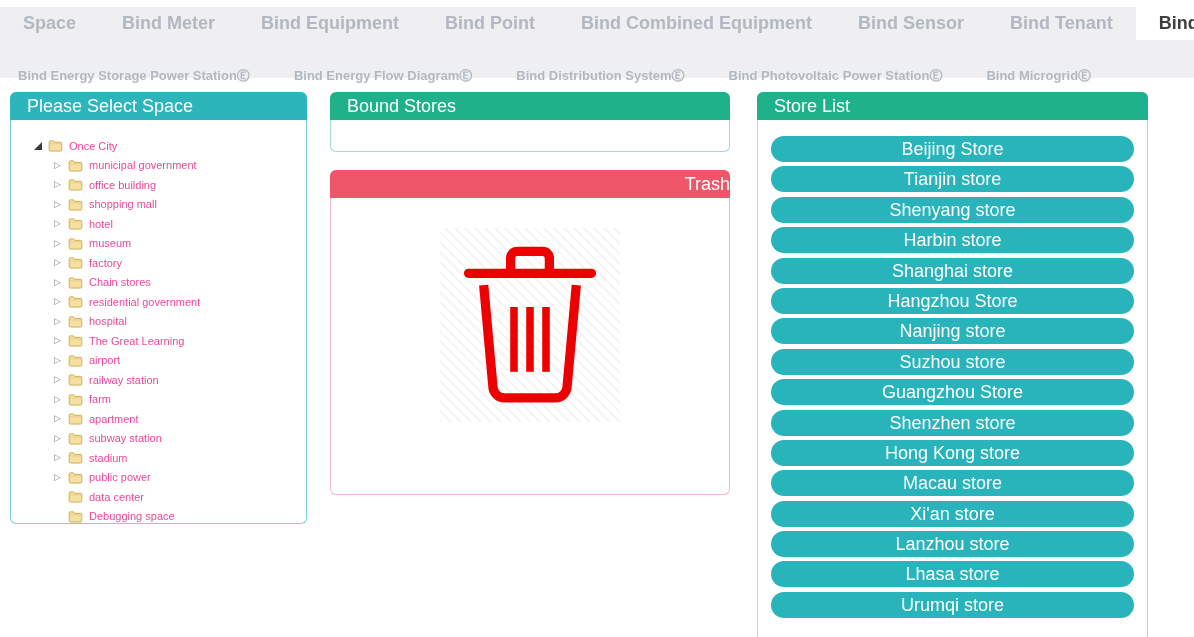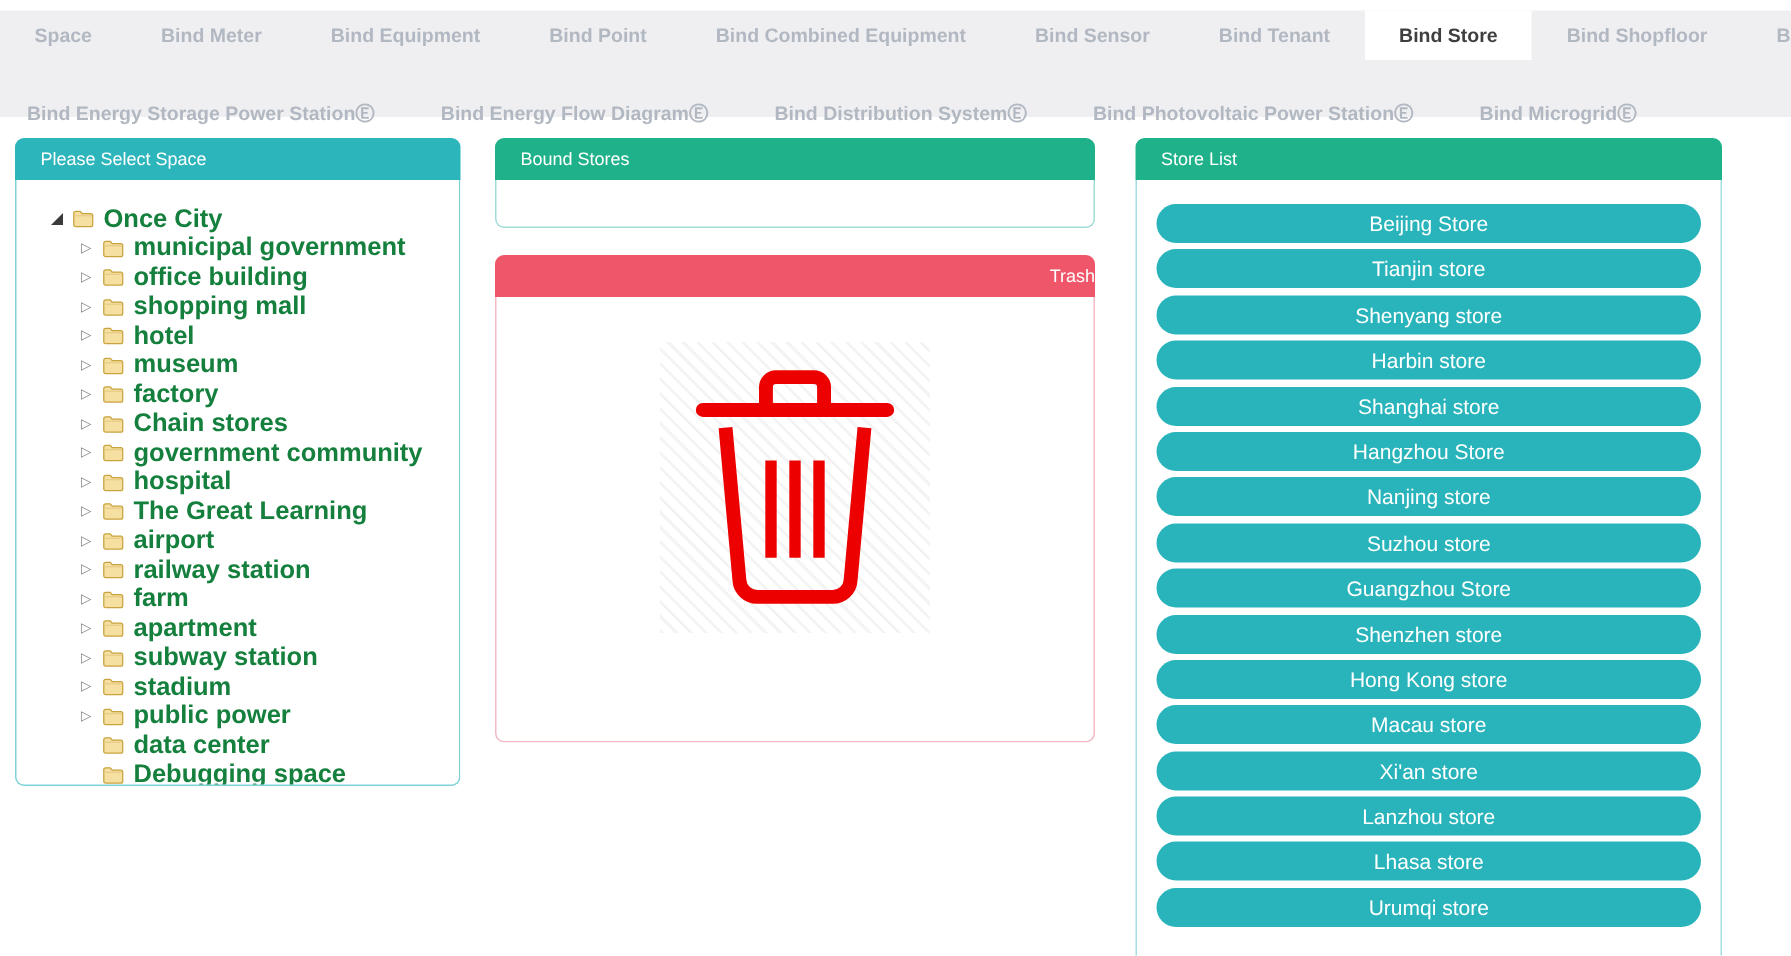--- a/index.html
+++ b/index.html
@@ -6,51 +6,51 @@
   body{
     width:1194px;height:637px;overflow:hidden;position:relative;
     background:#ffffff;font-family:"Liberation Sans",sans-serif;
     -webkit-font-smoothing:antialiased;
   }
   
   .nav{position:absolute;top:7px;left:0;width:1194px;height:71px;background:#efeff1;}
   .nav-row1{display:flex;height:33px;align-items:stretch;}
   .nav-row1 .tab{
     display:flex;align-items:center;padding:0 23px;
-    font-size:13px;font-weight:700;color:#b2b8c2;white-space:nowrap;cursor:pointer;
+    font-size:18px;font-weight:700;color:#b2b8c2;white-space:nowrap;cursor:pointer;
   }
   .nav-row1 .tab.active{background:#ffffff;color:#3f3f3f;text-align:right;}
   .nav-row2{display:flex;height:38px;align-items:center;padding-left:18px;}
   .nav-row2 .tab{
     padding:0 22px;font-size:13px;font-weight:700;color:#b2b8c2;white-space:nowrap;cursor:pointer;margin-top:34px;
   }
   .nav-row2 .tab:first-child{padding-left:0;}
   
   .panel-header{
     height:28px;line-height:28px;border-radius:6px 6px 0 0;
-    color:#ffffff;font-size:12px;font-weight:500;padding-left:17px;
+    color:#ffffff;font-size:18px;font-weight:500;padding-left:17px;
   }
   .hdr-teal{background:#2db5bc;}
   .hdr-green{background:#1fb28a;}
   .hdr-red{background:#f0566a;text-align:right;}
   
   .space-panel{position:absolute;left:10px;top:92px;width:297px;}
   .space-body{
     box-sizing:border-box;height:404px;background:#fff;
     border:1px solid #7ed2d8;border-top:none;border-radius:0 0 6px 6px;
     padding-top:16px;overflow:hidden;
   }
   .tree-row{display:flex;align-items:center;height:19.5px;cursor:pointer;}
   .tree-row.root{padding-left:23px;}
   .tree-row.child{padding-left:43px;}
   .arrow-box{width:14px;display:flex;align-items:center;justify-content:flex-start;flex:0 0 14px;}
   .tri-open{width:0;height:0;border:4px solid transparent;border-right-color:#3a3a3a;border-bottom-color:#3a3a3a;}
   .tri-closed{font-size:9px;color:#8a8a8a;line-height:1;}
   .folder{width:15px;height:13px;flex:0 0 15px;margin-right:6px;}
-  .tree-label{font-size:17px;color:#15803d;white-space:nowrap;font-weight:bold;}
+  .tree-label{font-size:11px;color:#ec4899;white-space:nowrap;}
   
   .bound-panel{position:absolute;left:330px;top:92px;width:400px;border-radius:12px;}
   .bound-body{
     box-sizing:border-box;height:32px;background:#fff;
     border:1px solid #9fdcd8;border-top:none;border-radius:0 0 6px 6px;
   }
   .trash-panel{position:absolute;left:330px;top:170px;width:400px;}
   .trash-body{
     box-sizing:border-box;height:297px;background:#fff;
     border:1px solid #f2bac4;border-top:none;border-radius:0 0 6px 6px;
@@ -64,21 +64,21 @@
   
   .store-panel{position:absolute;left:757px;top:92px;width:391px;}
   .store-body{
     box-sizing:border-box;height:545px;background:#fff;
     border:1px solid #a5dde0;border-top:none;
     padding-top:16px;overflow:hidden;
   }
   .store-pill{
     height:26px;line-height:26px;margin:0 13px 4.4px 13px;
     border-radius:14px;background:#29b4bb;color:#ffffff;
-    font-size:14px;text-align:center;cursor:pointer;white-space:nowrap;
+    font-size:18px;text-align:center;cursor:pointer;white-space:nowrap;
   }
 </style>
 </head>
 <body>
 
 <div class="nav">
   <div class="nav-row1">
       <span class="tab">Space</span>
       <span class="tab">Bind Meter</span>
       <span class="tab">Bind Equipment</span>
@@ -183,21 +183,21 @@
         <span class="tree-label">Chain stores</span>
       </div>
       <div class="tree-row child">
         <span class="arrow-box">
           <span class="tri-closed">▷</span>
         </span>
         <svg class="folder" viewBox="0 0 16 14">
     <path d="M1.2 3.4 Q1.2 2 2.6 2 h3.2 l1.4 1.6 h6.2 q1.4 0 1.4 1.4 v6.6 q0 1.4 -1.4 1.4 H2.6 q-1.4 0 -1.4 -1.4 z" fill="#F5DFA1" stroke="#C9A33D" stroke-width="0.9"></path>
     <path d="M1.2 5.2 h13.2" stroke="#E3C87F" stroke-width="0.8" fill="none"></path>
   </svg>
-        <span class="tree-label">government community</span>
+        <span class="tree-label">residential government</span>
       </div>
       <div class="tree-row child">
         <span class="arrow-box">
           <span class="tri-closed">▷</span>
         </span>
         <svg class="folder" viewBox="0 0 16 14">
     <path d="M1.2 3.4 Q1.2 2 2.6 2 h3.2 l1.4 1.6 h6.2 q1.4 0 1.4 1.4 v6.6 q0 1.4 -1.4 1.4 H2.6 q-1.4 0 -1.4 -1.4 z" fill="#F5DFA1" stroke="#C9A33D" stroke-width="0.9"></path>
     <path d="M1.2 5.2 h13.2" stroke="#E3C87F" stroke-width="0.8" fill="none"></path>
   </svg>
         <span class="tree-label">hospital</span>

